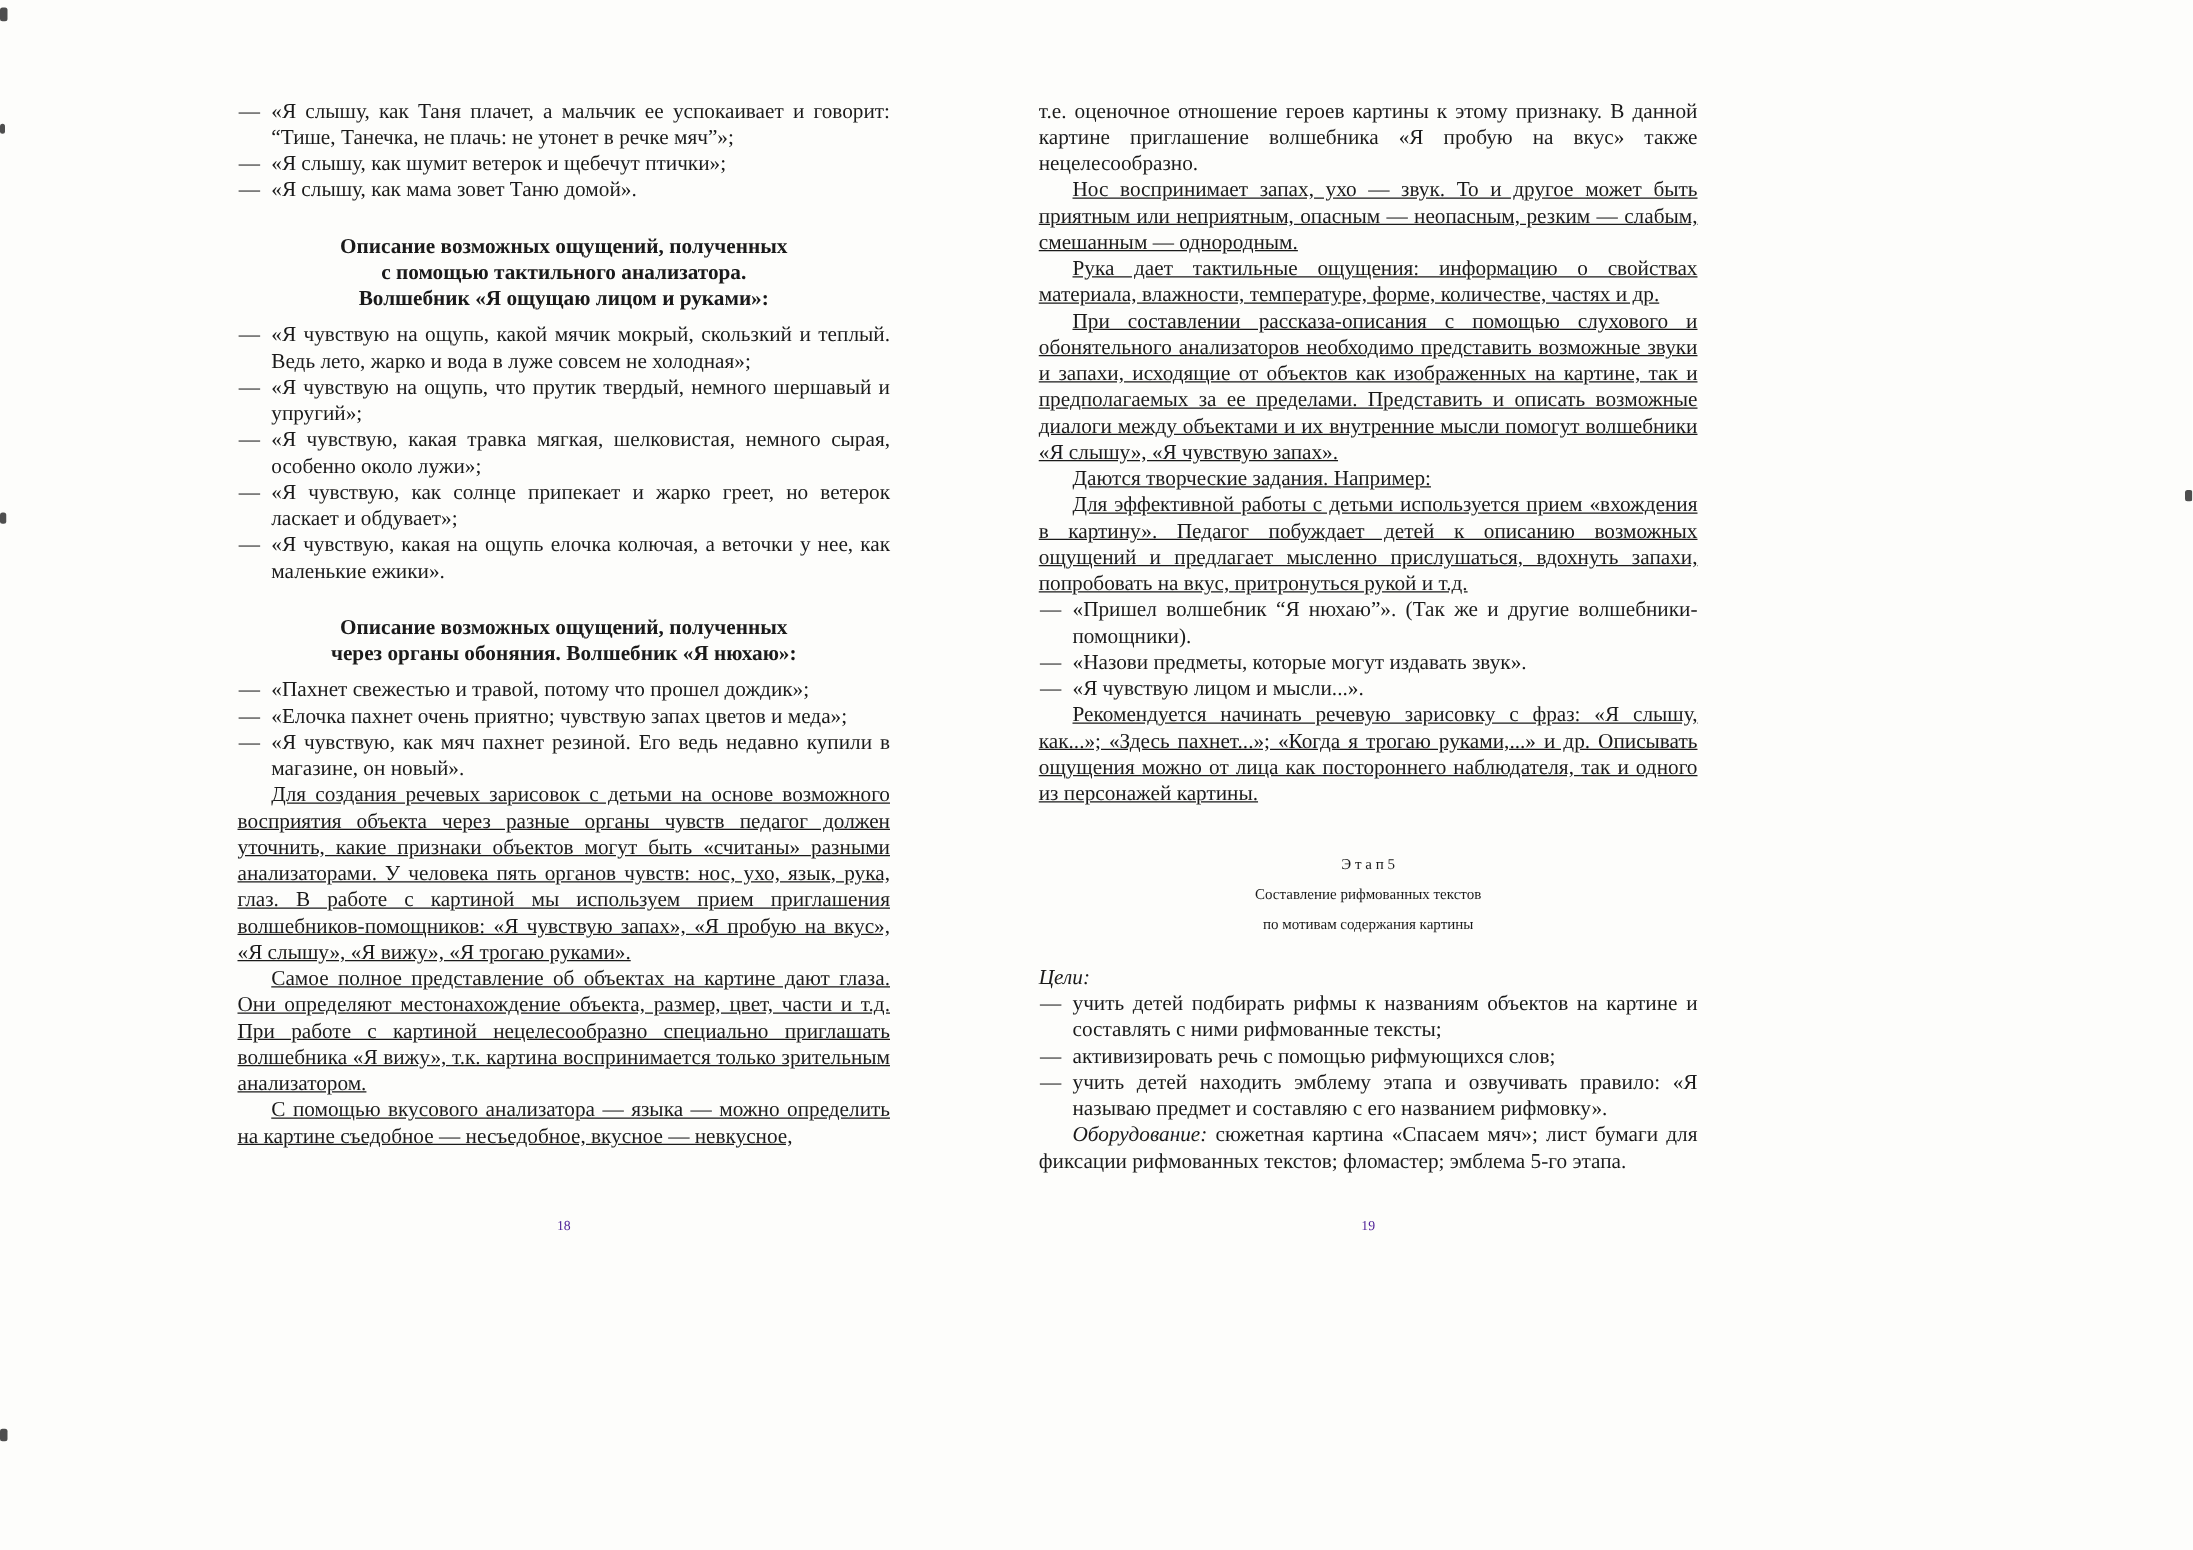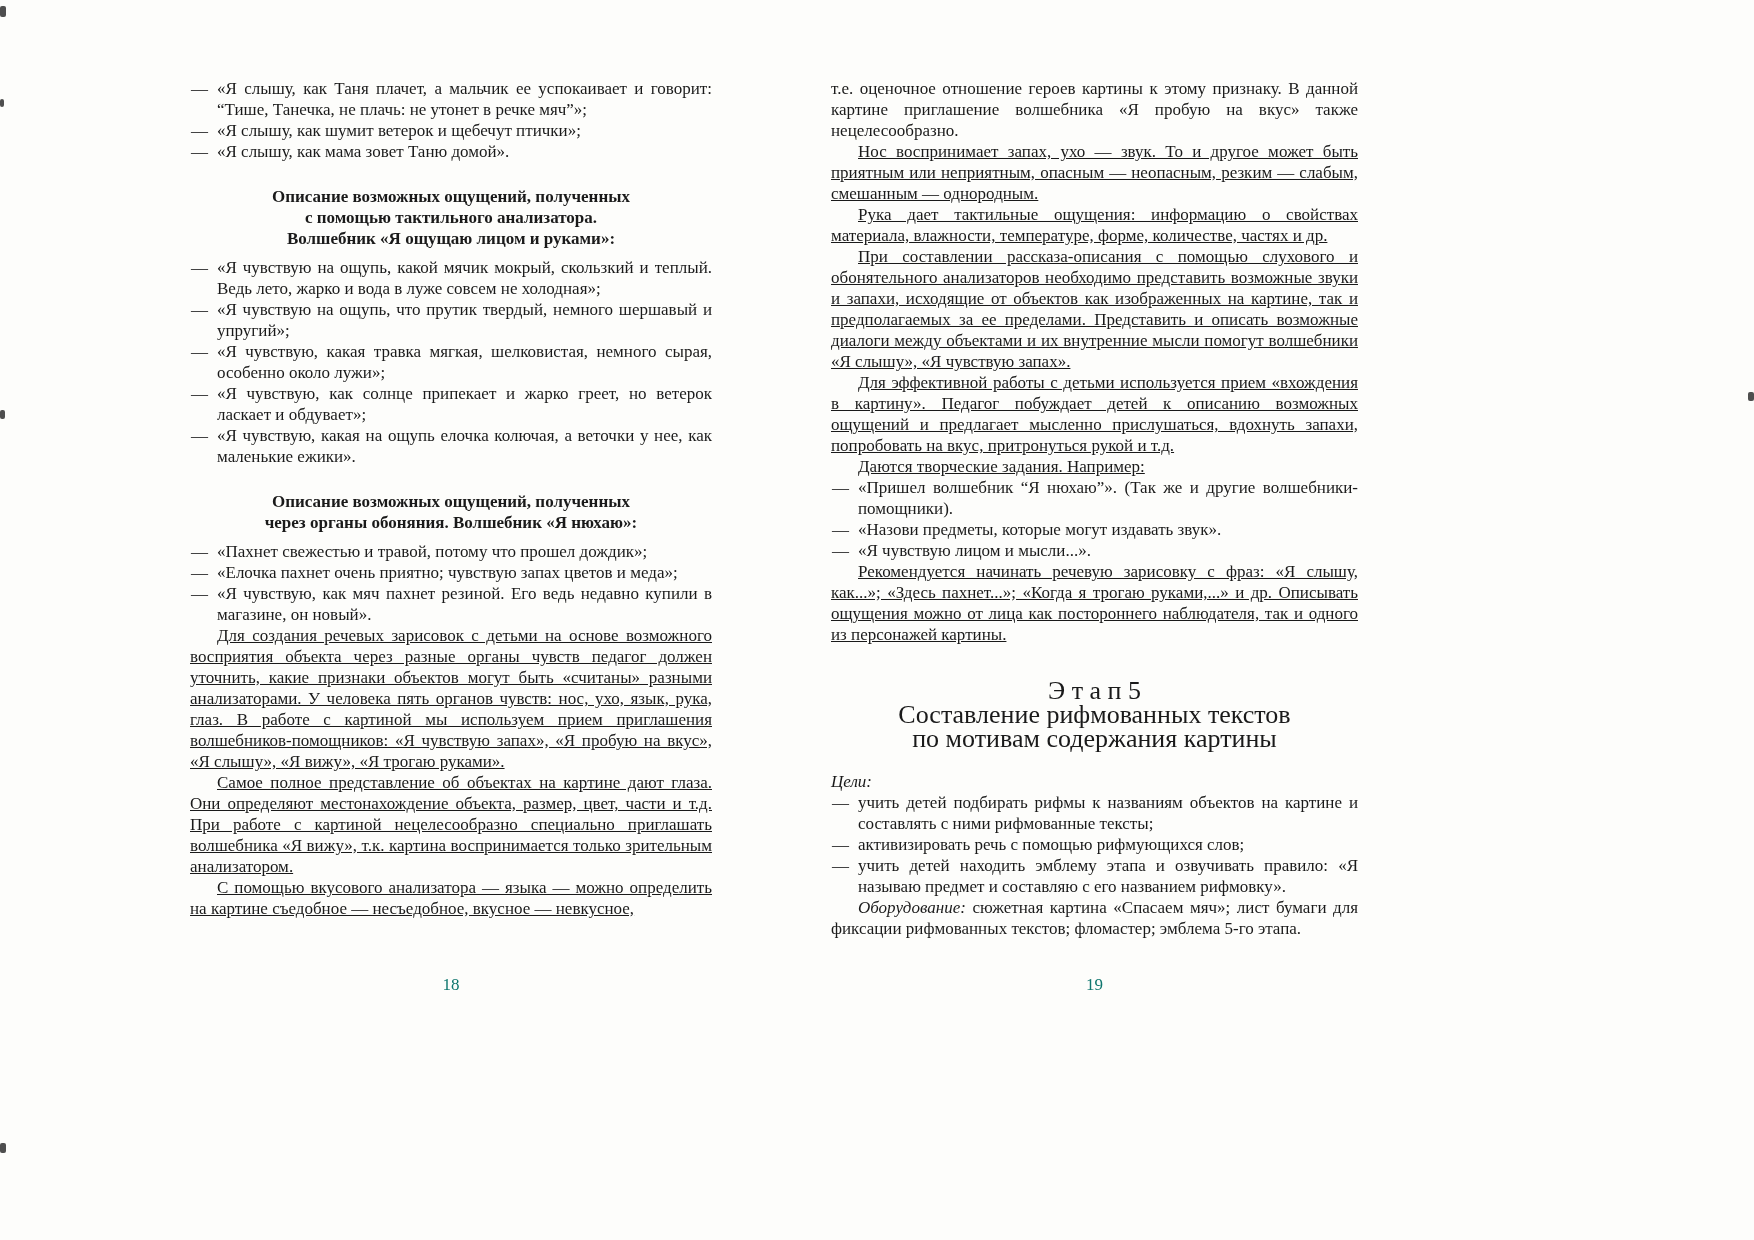--- a/index.html
+++ b/index.html
@@ -30,35 +30,35 @@
   .dash-mark { position: absolute; left: 1px; top: 0; }
   .blk.heading {
     font-weight: bold;
     text-align: center;
     white-space: pre-line;
     margin: 24px 0 8px;
   }
   .blk.stage-heading {
     text-align: center;
     white-space: pre-line;
-    font-size: 26px;
+    font-size: 12px;
     line-height: 24px;
     margin: 34px 0 20px;
   }
   .blk.para { text-indent: 27px; text-decoration: underline; }
   .blk.para-first { }
   .blk.label { font-style: italic; text-align: left; }
   .blk.mixed { text-indent: 27px; }
   .blk.mixed .lead { font-style: italic; }
 
   .page-number {
     position: absolute;
     top: 975px;
-    font-size: 17px;
-    color: #0f766e;
+    font-size: 11px;
+    color: #4c1d95;
     text-align: center;
   }
   .pn-left  { left: 190px; width: 522px; }
   .pn-right { left: 831px; width: 527px; }
 
   .scan-artifact {
     position: absolute;
     background: #2f2f2f;
     border-radius: 2px;
     opacity: 0.85;
@@ -99,22 +99,22 @@
       <div class="blk para">Для создания речевых зарисовок с детьми на основе возможного восприятия объекта через разные органы чувств педагог должен уточнить, какие признаки объектов могут быть «считаны» разными анализаторами. У человека пять органов чувств: нос, ухо, язык, рука, глаз. В работе с картиной мы используем прием приглашения волшебников-помощников: «Я чувствую запах», «Я пробую на вкус», «Я слышу», «Я вижу», «Я трогаю руками».</div>
       <div class="blk para">Самое полное представление об объектах на картине дают глаза. Они определяют местонахождение объекта, размер, цвет, части и т.д. При работе с картиной нецелесообразно специально приглашать волшебника «Я вижу», т.к. картина воспринимается только зрительным анализатором.</div>
       <div class="blk para">С помощью вкусового анализатора — языка — можно определить на картине съедобное — несъедобное, вкусное — невкусное,</div>
     </div>
 
   <div class="text-column right" lang="ru">
       <div class="blk para-first">т.е. оценочное отношение героев картины к этому признаку. В данной картине приглашение волшебника «Я пробую на вкус» также нецелесообразно.</div>
       <div class="blk para">Нос воспринимает запах, ухо — звук. То и другое может быть приятным или неприятным, опасным — неопасным, резким — слабым, смешанным — однородным.</div>
       <div class="blk para">Рука дает тактильные ощущения: информацию о свойствах материала, влажности, температуре, форме, количестве, частях и др.</div>
       <div class="blk para">При составлении рассказа-описания с помощью слухового и обонятельного анализаторов необходимо представить возможные звуки и запахи, исходящие от объектов как изображенных на картине, так и предполагаемых за ее пределами. Представить и описать возможные диалоги между объектами и их внутренние мысли помогут волшебники «Я слышу», «Я чувствую запах».</div>
+      <div class="blk para">Даются творческие задания. Например:</div>
       <div class="blk para">Для эффективной работы с детьми используется прием «вхождения в картину». Педагог побуждает детей к описанию возможных ощущений и предлагает мысленно прислушаться, вдохнуть запахи, попробовать на вкус, притронуться рукой и т.д.</div>
-      <div class="blk para">Даются творческие задания. Например:</div>
       <div class="blk dash"><span class="dash-mark">—</span><span>«Пришел волшебник “Я нюхаю”». (Так же и другие волшебники-помощники).</span></div>
       <div class="blk dash"><span class="dash-mark">—</span><span>«Назови предметы, которые могут издавать звук».</span></div>
       <div class="blk dash"><span class="dash-mark">—</span><span>«Я чувствую лицом и мысли...».</span></div>
       <div class="blk para">Рекомендуется начинать речевую зарисовку с фраз: «Я слышу, как...»; «Здесь пахнет...»; «Когда я трогаю руками,...» и др. Описывать ощущения можно от лица как постороннего наблюдателя, так и одного из персонажей картины.</div>
       <div class="blk stage-heading">Э т а п  5
 Составление рифмованных текстов
 по мотивам содержания картины</div>
       <div class="blk label">Цели:</div>
       <div class="blk dash"><span class="dash-mark">—</span><span>учить детей подбирать рифмы к названиям объектов на картине и составлять с ними рифмованные тексты;</span></div>
       <div class="blk dash"><span class="dash-mark">—</span><span>активизировать речь с помощью рифмующихся слов;</span></div>

